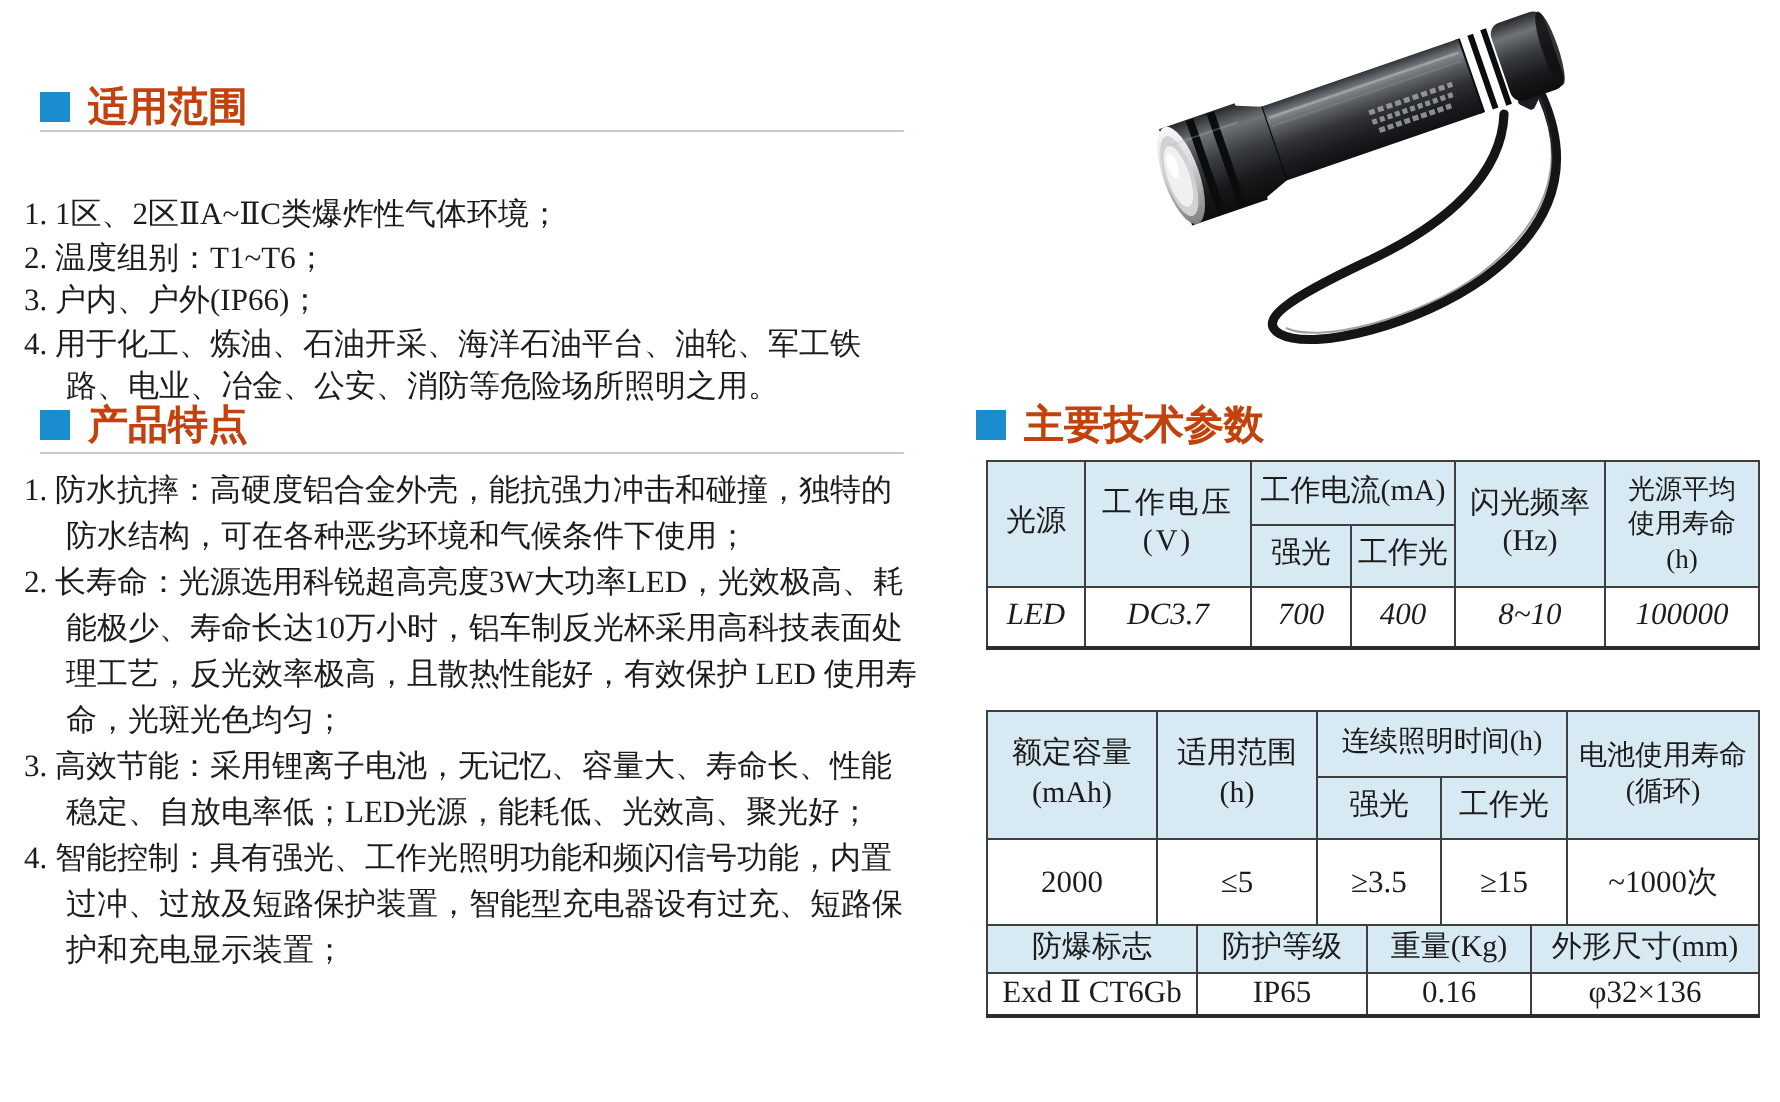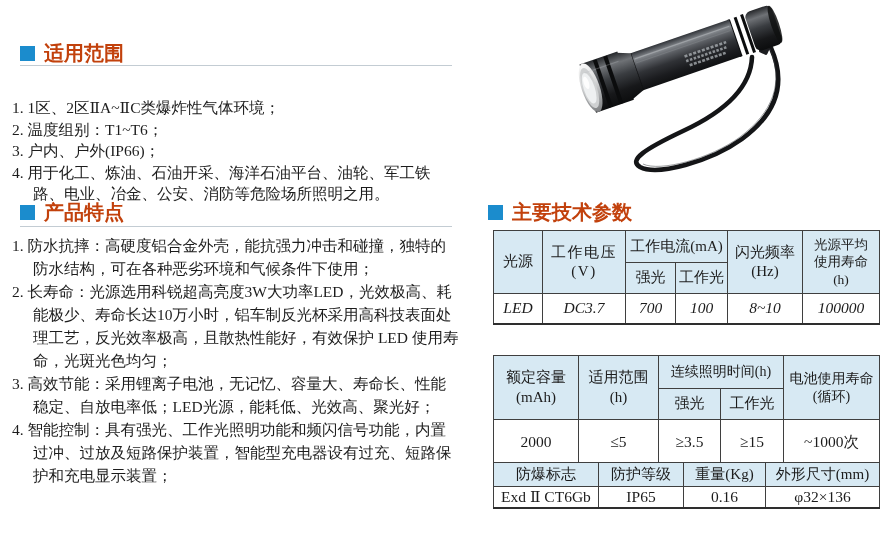--- a/index.html
+++ b/index.html
@@ -174,21 +174,21 @@
 (h)</td>
     </tr>
     <tr class="h r31">
       <td>强光</td>
       <td>工作光</td>
     </tr>
     <tr class="d r30">
       <td>LED</td>
       <td>DC3.7</td>
       <td>700</td>
-      <td>100</td>
+      <td>400</td>
       <td>8~10</td>
       <td>100000</td>
     </tr>
   </tbody>
 </table>
 
 <table class="spec" id="table-battery">
   <colgroup>
     <col style="width:85px">
       <col style="width:80px">

